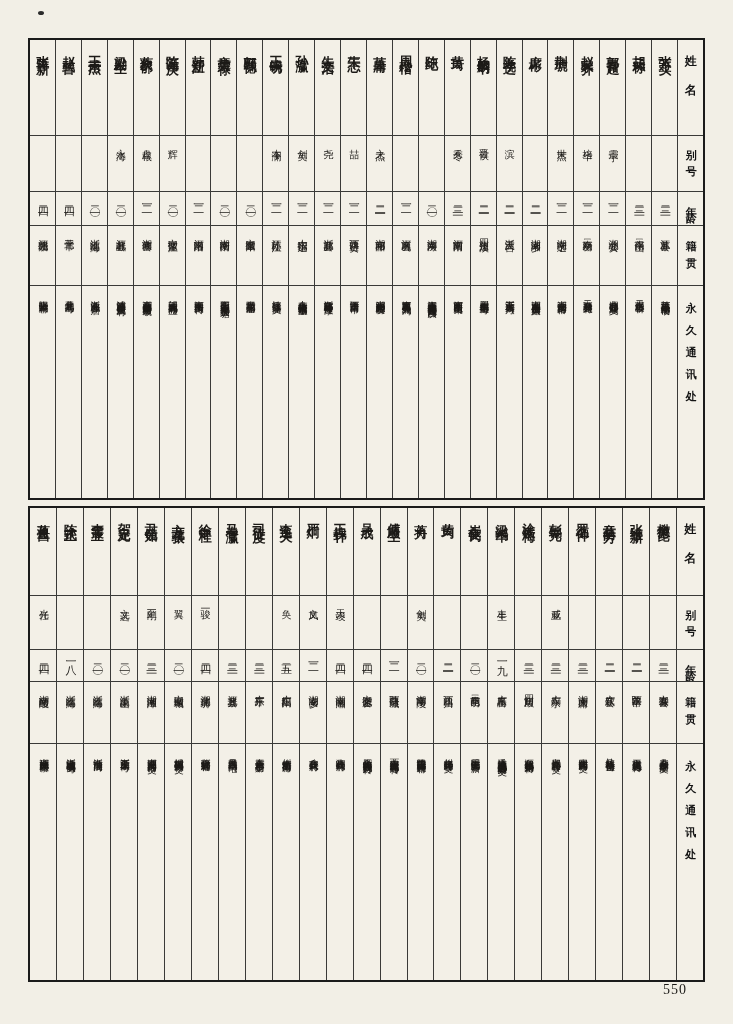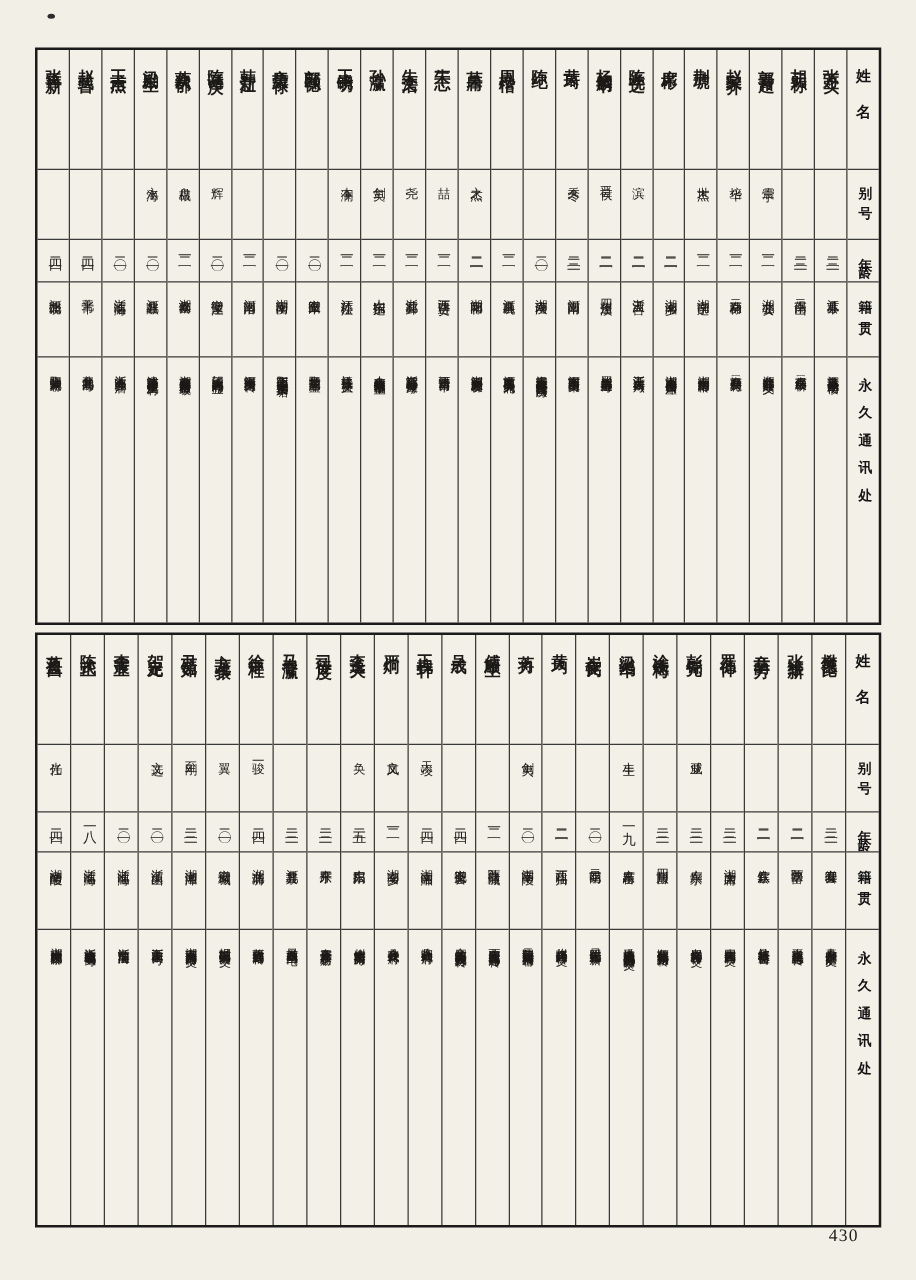--- a/index.html
+++ b/index.html
@@ -948,14 +948,14 @@
             <span class="vtext">湖南醴陵</span>
           </div>
           <div class="cell address">
             <span class="vtext">湖南株洲姚家坝邮转</span>
           </div>
         </div>
       </div>
 
   </div>
 
-  <div class="page-number">430</div>
+  <div class="page-number">550</div>
 </div>
 
 </body></html>

